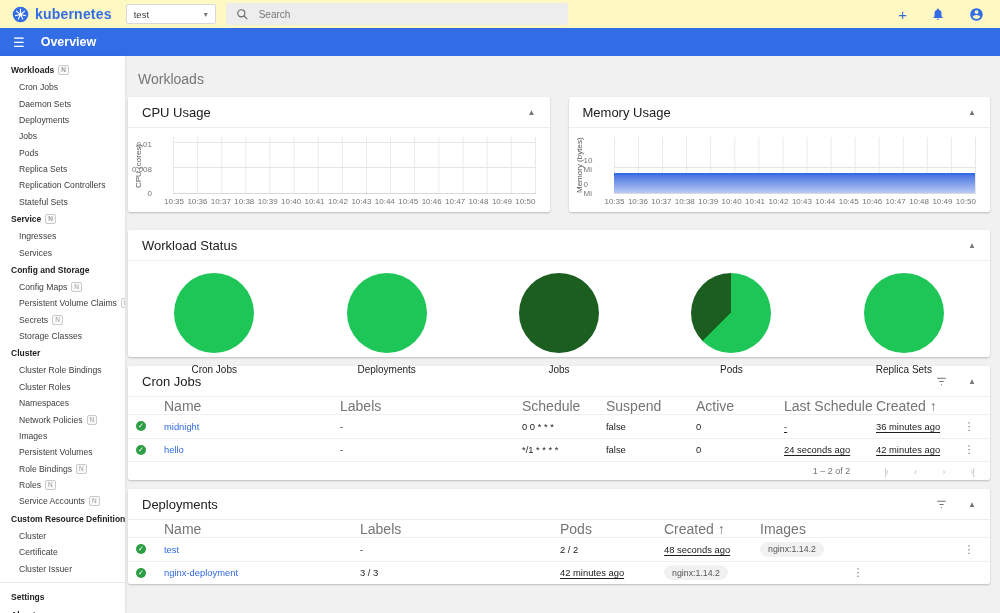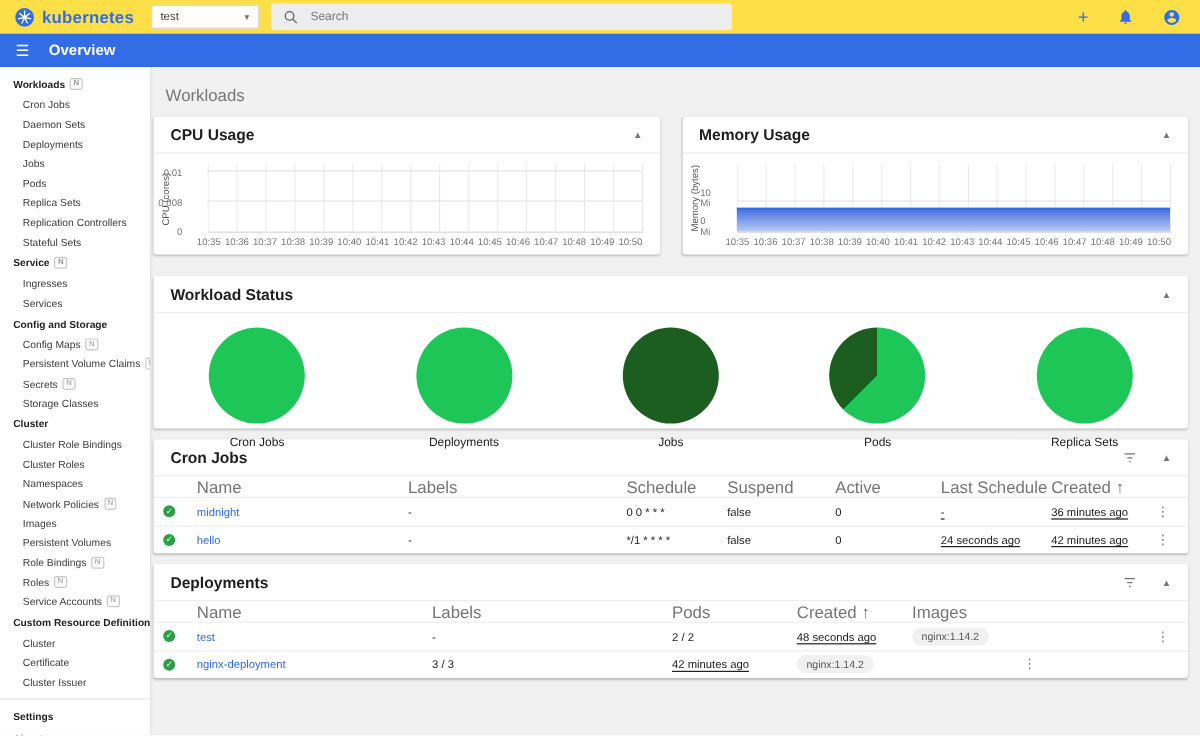--- a/index.html
+++ b/index.html
@@ -1,26 +1,26 @@
 <!DOCTYPE html>
 <html><head>
 <meta charset="utf-8">
 <style>
   * { margin:0; padding:0; box-sizing:border-box; }
   html,body { width:1000px; height:613px; overflow:hidden; background:#fff;
               font-family:"Liberation Sans", sans-serif; }
   
-  .topbar { height:28px; display:flex; align-items:center; background:#fde047; padding-left:12px; }
+  .topbar { height:28px; display:flex; align-items:center; background:#fef9c3; padding-left:12px; }
   .brand { display:flex; align-items:center; gap:6px; cursor:pointer; }
   .brand-text { color:#326de6; font-weight:bold; font-size:14px; letter-spacing:.2px; }
   .ns-select { margin-left:14px; width:90px; height:20px; border:1px solid #d8d8d8; border-radius:2px;
                display:flex; align-items:center; justify-content:space-between; padding:0 7px;
                font-size:9.5px; color:#3c3c3c; cursor:pointer; background:#fff; }
   .ns-select .caret { color:#757575; font-size:8px; }
-  .searchbar { margin-left:10px; width:384px; height:22px; background:#ededed; border-radius:2px;
+  .searchbar { margin-left:10px; width:342px; height:22px; background:#ededed; border-radius:2px;
                display:flex; align-items:center; gap:10px; padding:4px 10px; }
   .searchbar input { flex:1; border:none; outline:none; background:transparent; font-size:10px; color:#333;
                      font-family:"Liberation Sans", sans-serif; }
   .searchbar input::placeholder { color:#777; }
   .topbar-actions { margin-left:auto; display:flex; align-items:center; gap:24px; padding-right:16px; }
   .plus-icon { color:#326de6; font-size:15px; line-height:15px; cursor:pointer; }
   .topbar-actions svg { display:block; cursor:pointer; }
   
   .navbar { height:28px; background:#326de6; display:flex; align-items:center; gap:16px; padding-left:13px; }
   .hamburger { color:#fff; font-size:13px; cursor:pointer; }
@@ -34,21 +34,21 @@
               color:#3c3c3c; white-space:nowrap; cursor:pointer; }
   .nbadge { font-size:6.5px; line-height:8px; padding:0 2px; border:1px solid #c9c9c9; border-radius:2px;
             color:#999; background:#fafafa; }
   .nbadge:empty { display:none; }
   .nav-divider { border-top:1px solid #e6e6e6; margin:5px 0; }
   
   .main { flex:1; background:#f1f1f1; padding:0 10px 0 3px; overflow:hidden; }
   .page-title { color:#767676; font-size:14px; margin:15px 0 10px 10px; font-weight:normal; }
   .card { background:#fff; border-radius:2px; box-shadow:0 1px 2px rgba(0,0,0,.22); }
   .card-header { height:31px; display:flex; align-items:center; padding:0 14px; border-bottom:1px solid #ededed; }
-  .card-header h2 { font-size:13px; font-weight:bold; color:#202020; }
+  .card-header h2 { font-size:13px; font-weight:normal; color:#202020; }
   .header-actions { margin-left:auto; display:flex; align-items:center; gap:20px; }
   .collapse-icon { margin-left:auto; color:#757575; font-size:8px; cursor:pointer; }
   .header-actions .collapse-icon { margin-left:0; }
   
   .charts-row { display:flex; gap:19px; margin-bottom:18px; }
   .chart-card { flex:1; height:115px; }
   .chart-body { display:flex; padding:9px 14px 0 6px; }
   .y-axis-label { writing-mode:vertical-rl; transform:rotate(180deg); font-size:8px; color:#555;
                   text-align:center; height:57px; }
   .y-ticks { position:relative; width:30px; height:57px; }
@@ -401,20 +401,29 @@
           </span>
         <a class="link">hello</a>
         <span>-</span>
         <span>*/1 * * * *</span>
         <span>false</span>
         <span>0</span>
         <span class="tip">24 seconds ago</span>
         <span class="tip">42 minutes ago</span>
         <span class="menu-dots">⋮</span>
       </div>
+      <div class="pagination">
+        <span>1 – 2 of 2</span>
+        <span class="pg-icons">
+          <span class="pg-icon">|‹</span>
+          <span class="pg-icon">‹</span>
+          <span class="pg-icon">›</span>
+          <span class="pg-icon">›|</span>
+        </span>
+      </div>
     </section>
 
     <section class="card table-card">
       <div class="card-header">
         <h2>Deployments</h2>
         <div class="header-actions">
           <svg width="13" height="13" viewBox="0 0 24 24">
             <path d="M4 6h16M8 12h8M11 18h2" stroke="#757575" stroke-width="2" fill="none"></path>
           </svg>
           <span class="collapse-icon">▲</span>

